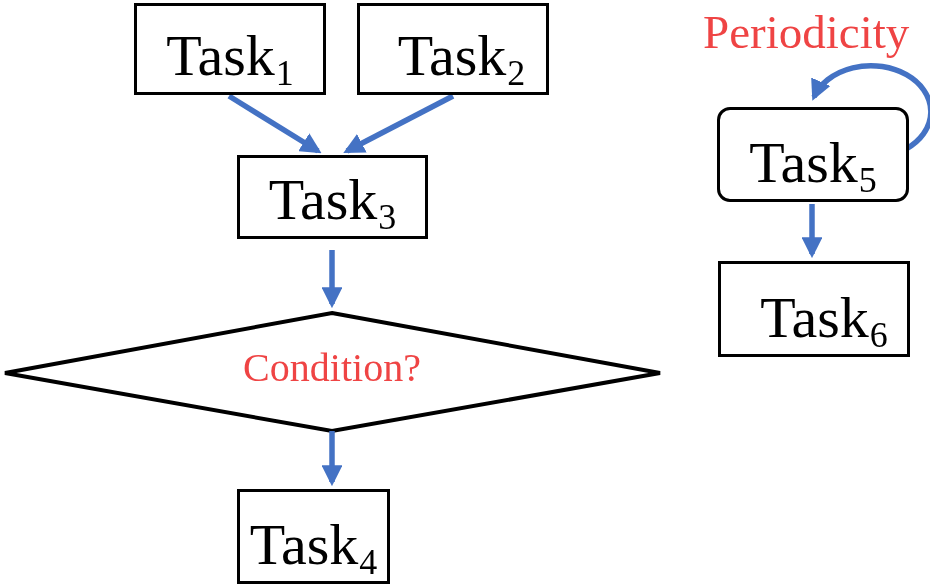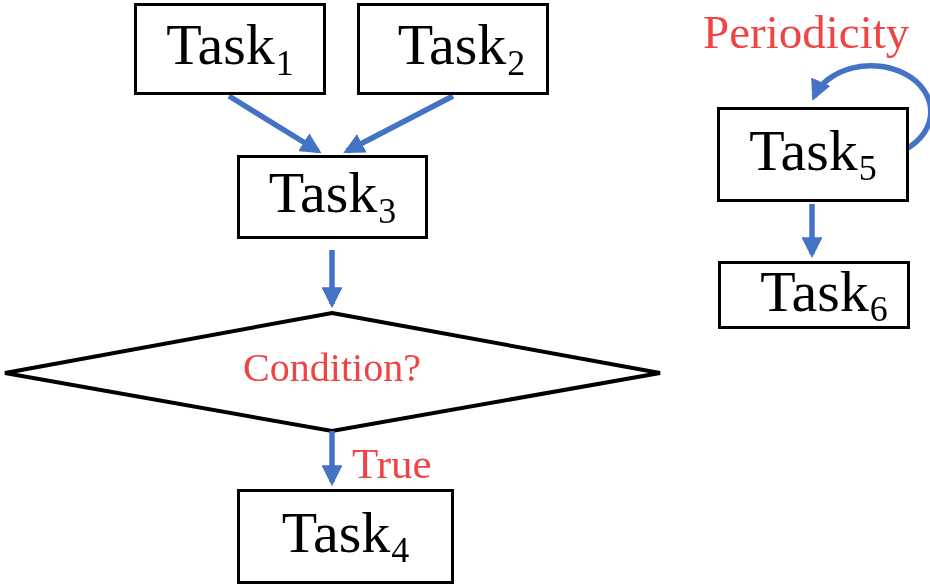--- a/index.html
+++ b/index.html
@@ -27,38 +27,38 @@
     stroke: #000000;
     stroke-width: 4;
     stroke-linejoin: miter;
   }
   .node {
     position: absolute;
     box-sizing: border-box;
     border: 3.5px solid #000000;
     background: #ffffff;
     display: flex;
-    align-items: center;
+    align-items: flex-end;
     justify-content: center;
     color: #000000;
     font-size: 58px;
     line-height: 1;
   }
   .node sub {
     font-size: 0.62em;
     line-height: 1;
     vertical-align: -0.28em;
     margin-left: 1px;
   }
   #n-task1 { left: 134px; top: 3px;   width: 192px; height: 92px; }
   #n-task2 { left: 357px; top: 3px;   width: 192px; height: 92px; padding-left: 17px; }
   #n-task3 { left: 237px; top: 155px; width: 191px; height: 84px; }
-  #n-task4 { left: 237px; top: 489px; width: 217px; height: 95px; }
-  #n-task5 { left: 717px; top: 107px; width: 192px; height: 95px; }
-  #n-task6 { left: 718px; top: 261px; width: 192px; height: 68px; padding-left: 20px; }
+  #n-task4 { left: 237px; top: 489px; width: 153px; height: 95px; }
+  #n-task5 { left: 717px; top: 107px; width: 192px; height: 95px; border-radius: 13px; }
+  #n-task6 { left: 718px; top: 261px; width: 192px; height: 96px; padding-left: 20px; }
   .anno {
     position: absolute;
     color: #ef4444;
     line-height: 1.05;
     white-space: nowrap;
   }
   #lbl-condition {
     left: 182px; top: 347px; width: 300px;
     text-align: center;
     font-size: 40px;
@@ -107,17 +107,16 @@
   <div class="node" id="n-task5">
     <span><span>Task</span><sub>5</sub></span>
   </div>
 
   <div class="node" id="n-task6">
     <span><span>Task</span><sub>6</sub></span>
   </div>
 
   <div class="anno" id="lbl-condition">Condition?</div>
 
-  <div class="anno" id="lbl-true">True</div>
 
   <div class="anno" id="lbl-periodicity">Periodicity</div>
 
 </div>
 
 </body></html>

